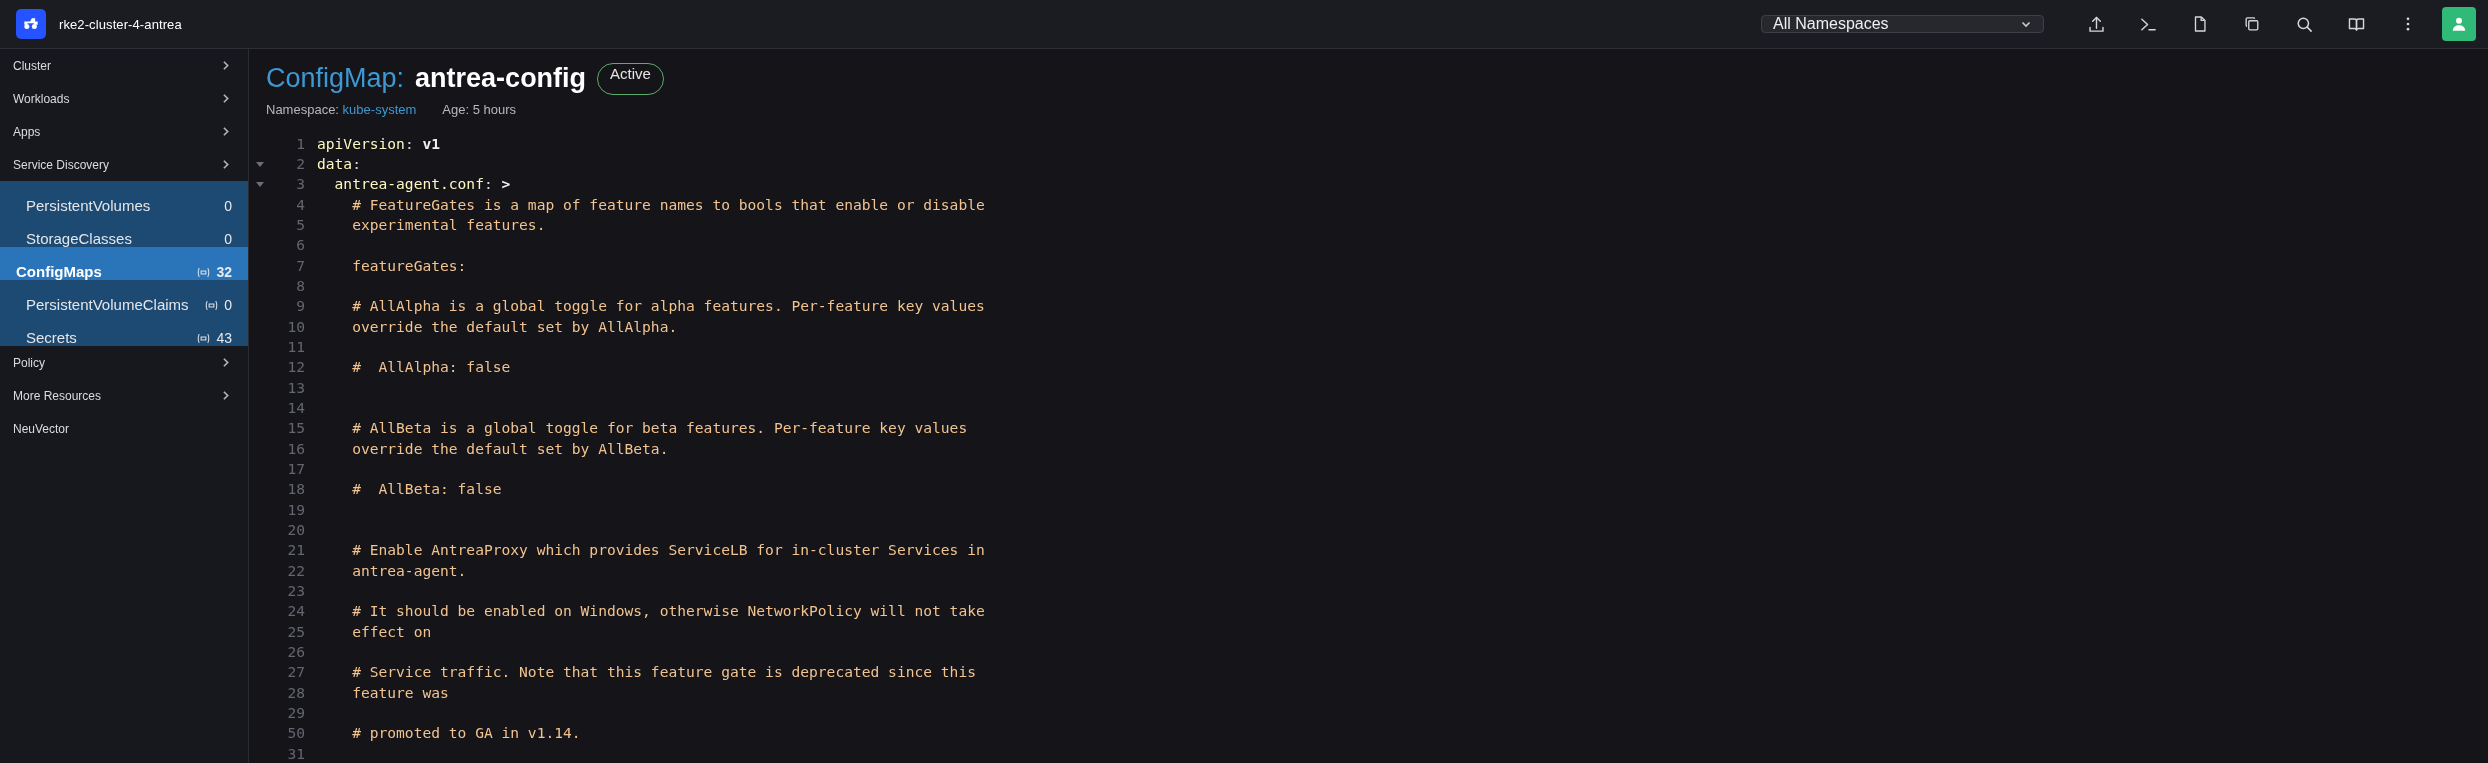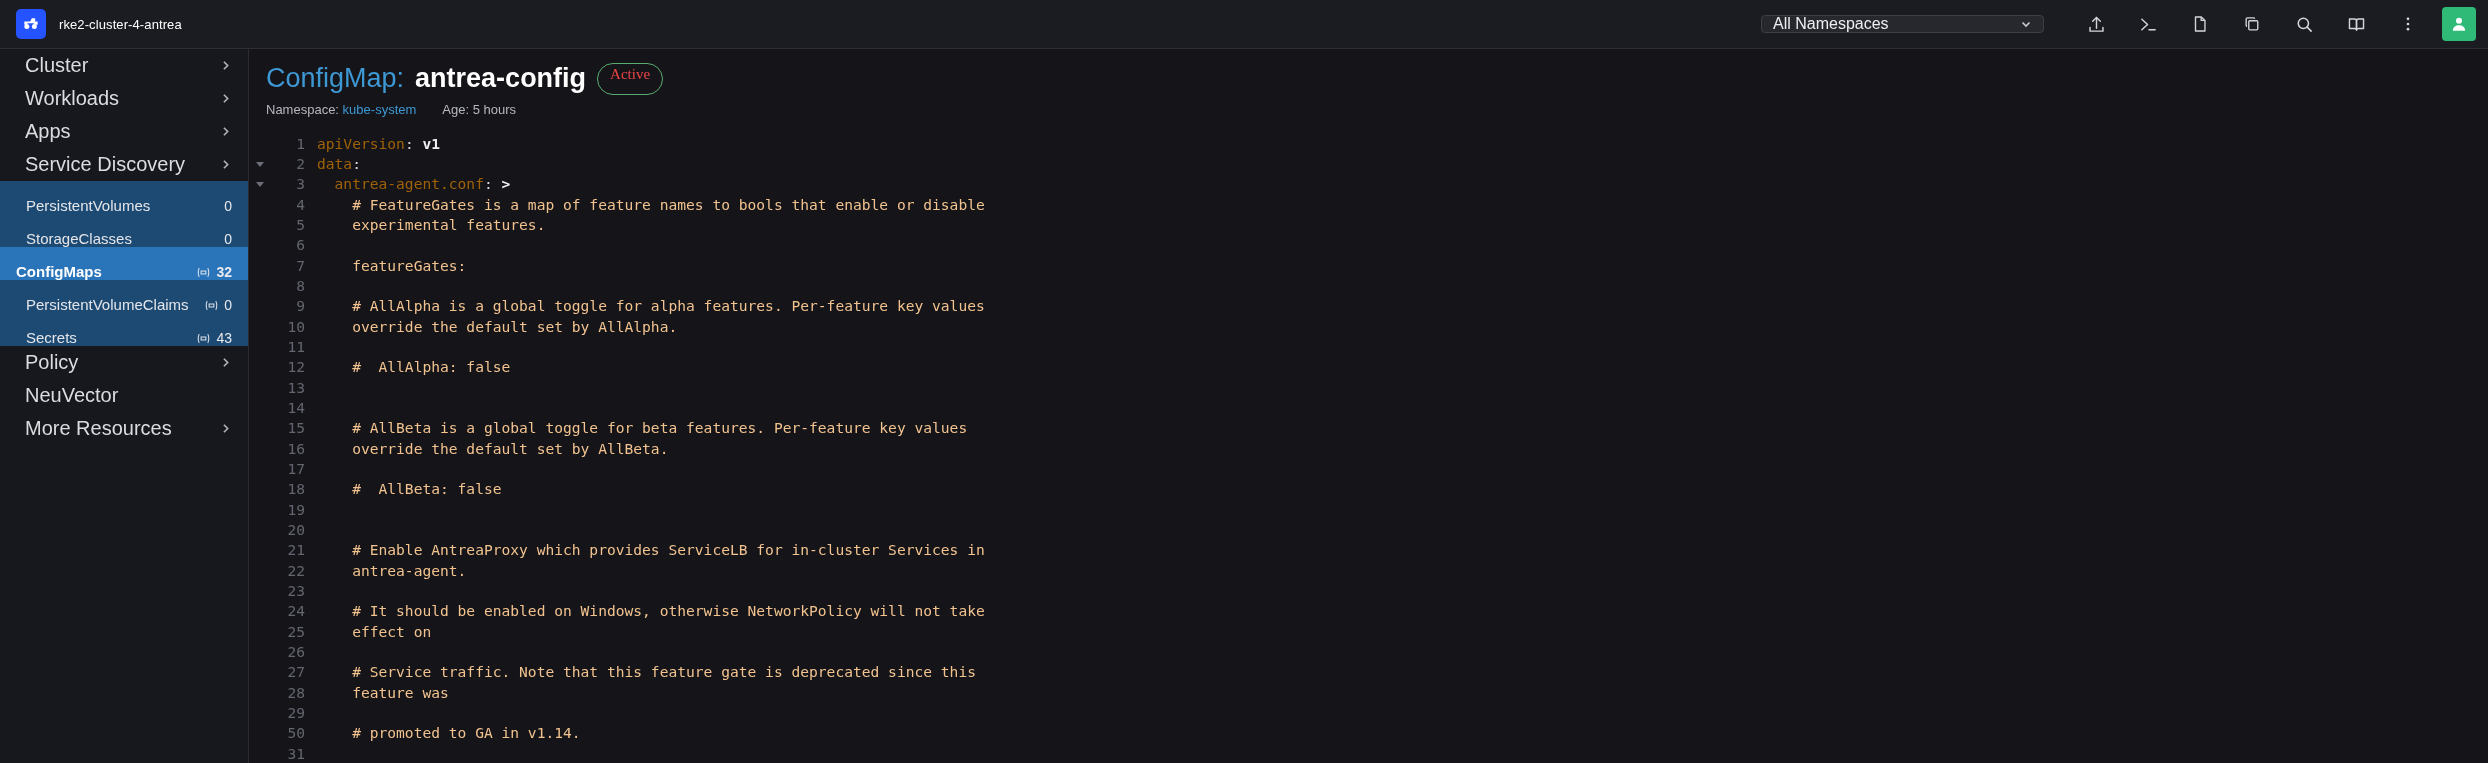--- a/index.html
+++ b/index.html
@@ -61,22 +61,22 @@
 
   
   .sidebar {
     width: 248px; flex: 0 0 248px;
     background: #17181d;
     overflow: hidden;
     display: flex; flex-direction: column;
   }
   .nav-group {
     height: 33px; display: flex; align-items: center;
-    padding: 0 16px 0 25px; cursor: pointer;
-    color: #dcdce0; font-size: 20px;
+    padding: 0 16px 0 13px; cursor: pointer;
+    color: #dcdce0; font-size: 12px;
   }
   .nav-group.expanded { background: #1d4a73; color: #ffffff; }
   .nav-group-label { flex: 1 1 auto; white-space: nowrap; }
   .nav-chev { width: 13px; height: 13px; flex: 0 0 13px; opacity: .85; }
 
   .nav-sub-zone { background: #1d4a73; }
   .nav-child {
     height: 33px; display: flex; align-items: flex-end;
     padding: 0 16px 0 26px; cursor: pointer;
     color: #e4e6ea; font-size: 15px;
@@ -96,23 +96,23 @@
     background: #141419;
     display: flex; flex-direction: column;
     border-left: 1px solid #2b2c33;
     overflow: hidden;
   }
   .main-header { padding: 14px 0 0 17px; flex: 0 0 auto; }
   .title-row { display: flex; align-items: center; gap: 11px; }
   .title-kind { color: #3d98d3; font-size: 27px; }
   .title-name { color: #ffffff; font-size: 27px; font-weight: bold; }
   .state-badge {
-    border: 1px solid #5aab6e; color: #ef4444;
+    border: 1px solid #5aab6e; color: #e5e5e5;
     border-radius: 20px; padding: 2px 12px 11px;
-    font-size: 15px; line-height: 1.1; font-family: Liberation Serif, serif;
+    font-size: 15px; line-height: 1.1;
   }
   .subtitle-row {
     display: flex; align-items: center; gap: 26px;
     margin-top: 7px; font-size: 13px; color: #b6b8bf;
   }
   .sub-link { color: #3d98d3; cursor: pointer; }
 
   
   .code-area {
     flex: 1 1 auto; min-height: 0;
@@ -127,21 +127,21 @@
   .fold-col { width: 22px; flex: 0 0 22px; padding-top: 6px; }
   .fold-cell { height: 20.35px; display: flex; align-items: center; justify-content: center; }
   .fold-tri { width: 0; height: 0; border-left: 4px solid transparent; border-right: 4px solid transparent; border-top: 5px solid #6d6f78; cursor: pointer; }
   .gutter {
     width: 34px; flex: 0 0 34px; text-align: right;
     color: #64666f; padding-top: 6px; user-select: none;
   }
   .gutter div { height: 20.35px; }
   .code-body { flex: 1 1 auto; min-width: 0; padding: 6px 0 0 12px; white-space: pre; overflow: hidden; }
   .code-body div { height: 20.35px; }
-  .tk-key { color: #a16207; }
+  .tk-key { color: #fef9c3; }
   .tk-punc { color: #d8d8de; }
   .tk-val { color: #f0f0f2; font-weight: bold; }
   .tk-com { color: #f2c38f; }
 </style>
 </head>
 <body>
 
 <div class="topbar">
   <div class="brand">
     <div class="brand-logo">
@@ -300,27 +300,27 @@
       </div>
     </div>
 
     <div class="nav-group">
       <span class="nav-group-label">Policy</span>
       <svg class="nav-chev" viewBox="0 0 12 12" fill="none" stroke="#cfd0d6" stroke-width="1.5">
           <path d="M4.5 2.5 8 6l-3.5 3.5"></path>
         </svg>
     </div>
     <div class="nav-group">
+      <span class="nav-group-label">More Resources</span>
+      <svg class="nav-chev" viewBox="0 0 12 12" fill="none" stroke="#cfd0d6" stroke-width="1.5">
+          <path d="M4.5 2.5 8 6l-3.5 3.5"></path>
+        </svg>
+    </div>
+    <div class="nav-group">
       <span class="nav-group-label">NeuVector</span>
-    </div>
-    <div class="nav-group">
-      <span class="nav-group-label">More Resources</span>
-      <svg class="nav-chev" viewBox="0 0 12 12" fill="none" stroke="#cfd0d6" stroke-width="1.5">
-          <path d="M4.5 2.5 8 6l-3.5 3.5"></path>
-        </svg>
     </div>
   </div>
 
   <div class="main">
     <div class="main-header">
       <div class="title-row">
         <span class="title-kind">ConfigMap:</span>
         <span class="title-name">antrea-config</span>
         <span class="state-badge">Active</span>
       </div>

